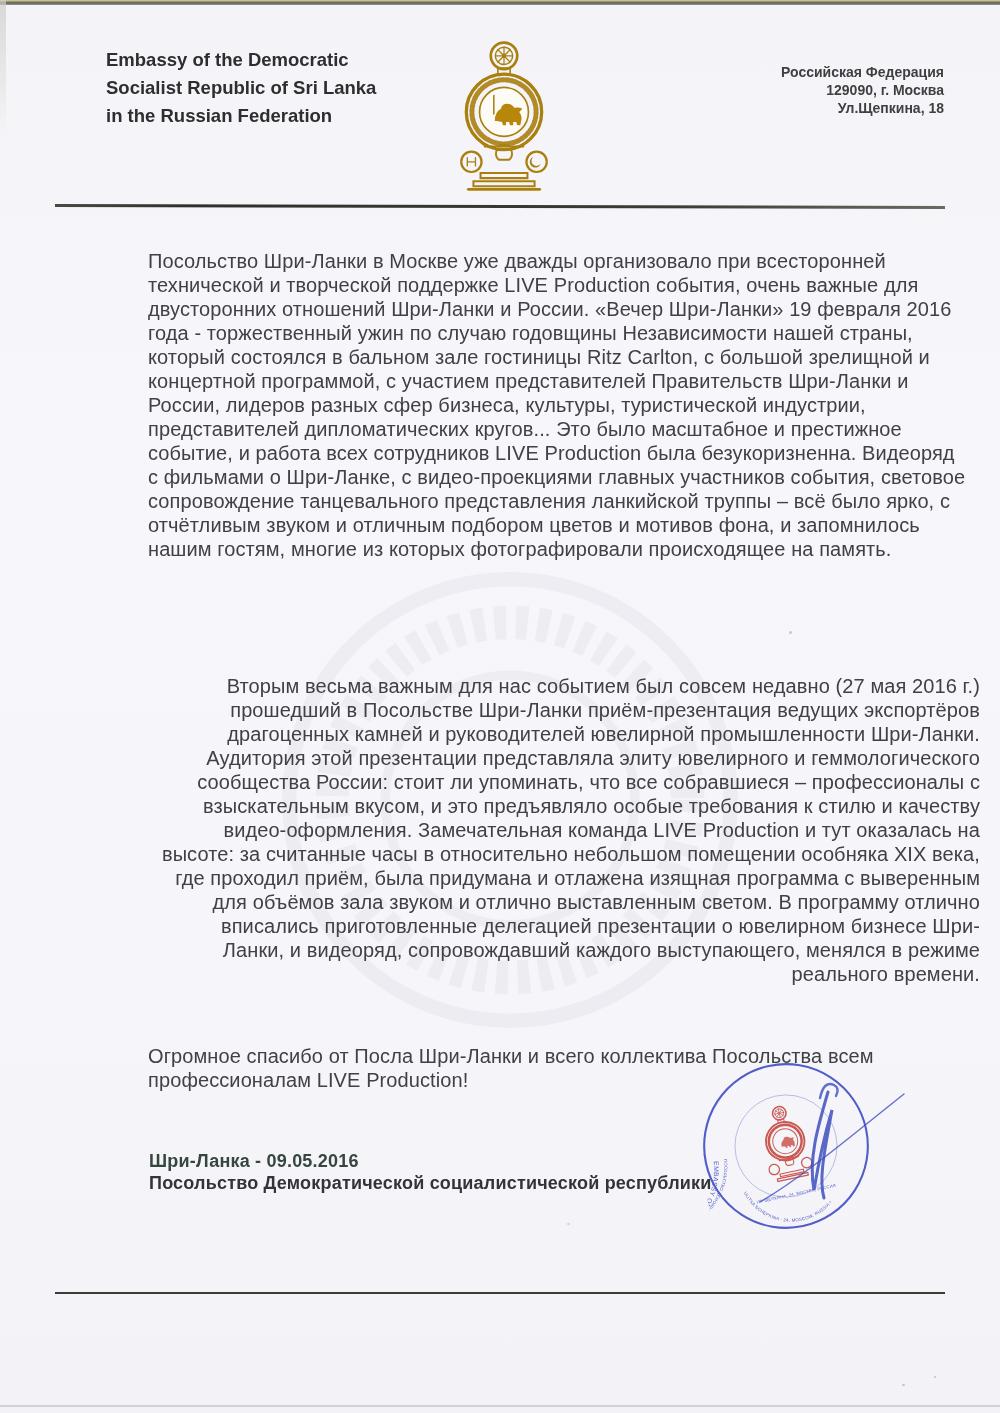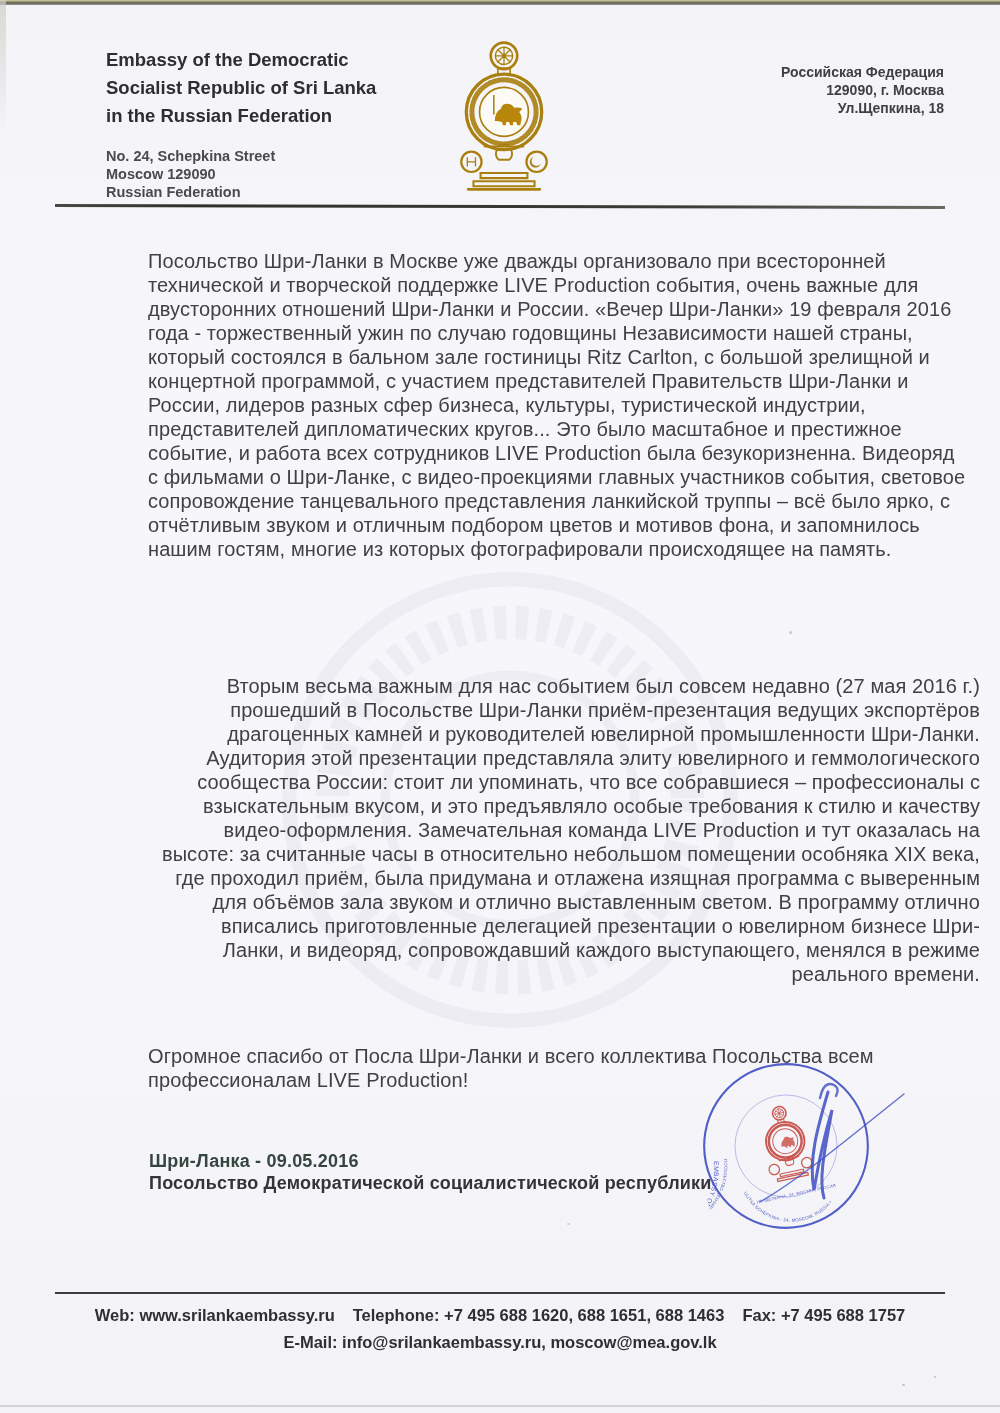--- a/index.html
+++ b/index.html
@@ -58,23 +58,20 @@
   <svg class="watermark" viewBox="0 0 200 200">
     <circle cx="100" cy="100" r="92" fill="none" stroke="#6a6a8a" stroke-width="6"></circle>
     <circle cx="100" cy="100" r="74" fill="none" stroke="#6a6a8a" stroke-width="14" stroke-dasharray="5,4"></circle>
     <circle cx="100" cy="100" r="52" fill="none" stroke="#6a6a8a" stroke-width="4"></circle>
   </svg>
 
   <div class="hdr-left">
     <div class="org">Embassy of the Democratic
 Socialist Republic of Sri Lanka
 in the Russian Federation</div>
-    <div class="addr">No. 24, Schepkina Street
-Moscow 129090
-Russian Federation</div>
   </div>
 
   <div class="hdr-right">
     <div class="addr">Российская Федерация
 129090, г. Москва
 Ул.Щепкина, 18</div>
   </div>
 
   <svg class="emblem" viewBox="0 0 106 156">
     <g stroke="#a9800f" fill="none" stroke-linecap="round">
@@ -181,24 +178,18 @@
   <svg class="signature" viewBox="0 0 250 200">
     <g stroke="#3d4fc0" fill="none" stroke-linecap="round">
       <path d="M138,52 C128,86 118,120 124,150 C127,132 133,100 142,70 C136,104 128,138 134,158" stroke-width="3" opacity="0.85"></path>
       <path d="M130,58 q4,-18 14,-13 q6,3 2,11" stroke-width="2.4" opacity="0.8"></path>
       <path d="M70,162 C112,138 166,92 214,54" stroke-width="1.4" opacity="0.8"></path>
     </g>
   </svg>
 
   <div class="rule-footer"></div>
 
-  <div class="footer">
-    <div>
-      <span class="seg">Web: www.srilankaembassy.ru</span><span class="seg">Telephone: +7 495 688 1620, 688 1651, 688 1463</span><span class="seg">Fax: +7 495 688 1757</span>
-    </div>
-    <div>E-Mail: info@srilankaembassy.ru, moscow@mea.gov.lk</div>
-  </div>
 
   <div class="speck" style="left:789px;top:631px;width:3px;height:3px;opacity:.45"></div>
   <div class="speck" style="left:902px;top:1384px;width:3px;height:2px;opacity:.5"></div>
   <div class="speck" style="left:934px;top:1376px;width:2px;height:2px;opacity:.5"></div>
   <div class="speck" style="left:567px;top:1223px;width:3px;height:2px;opacity:.35"></div>
 </div>
 
 </body></html>

